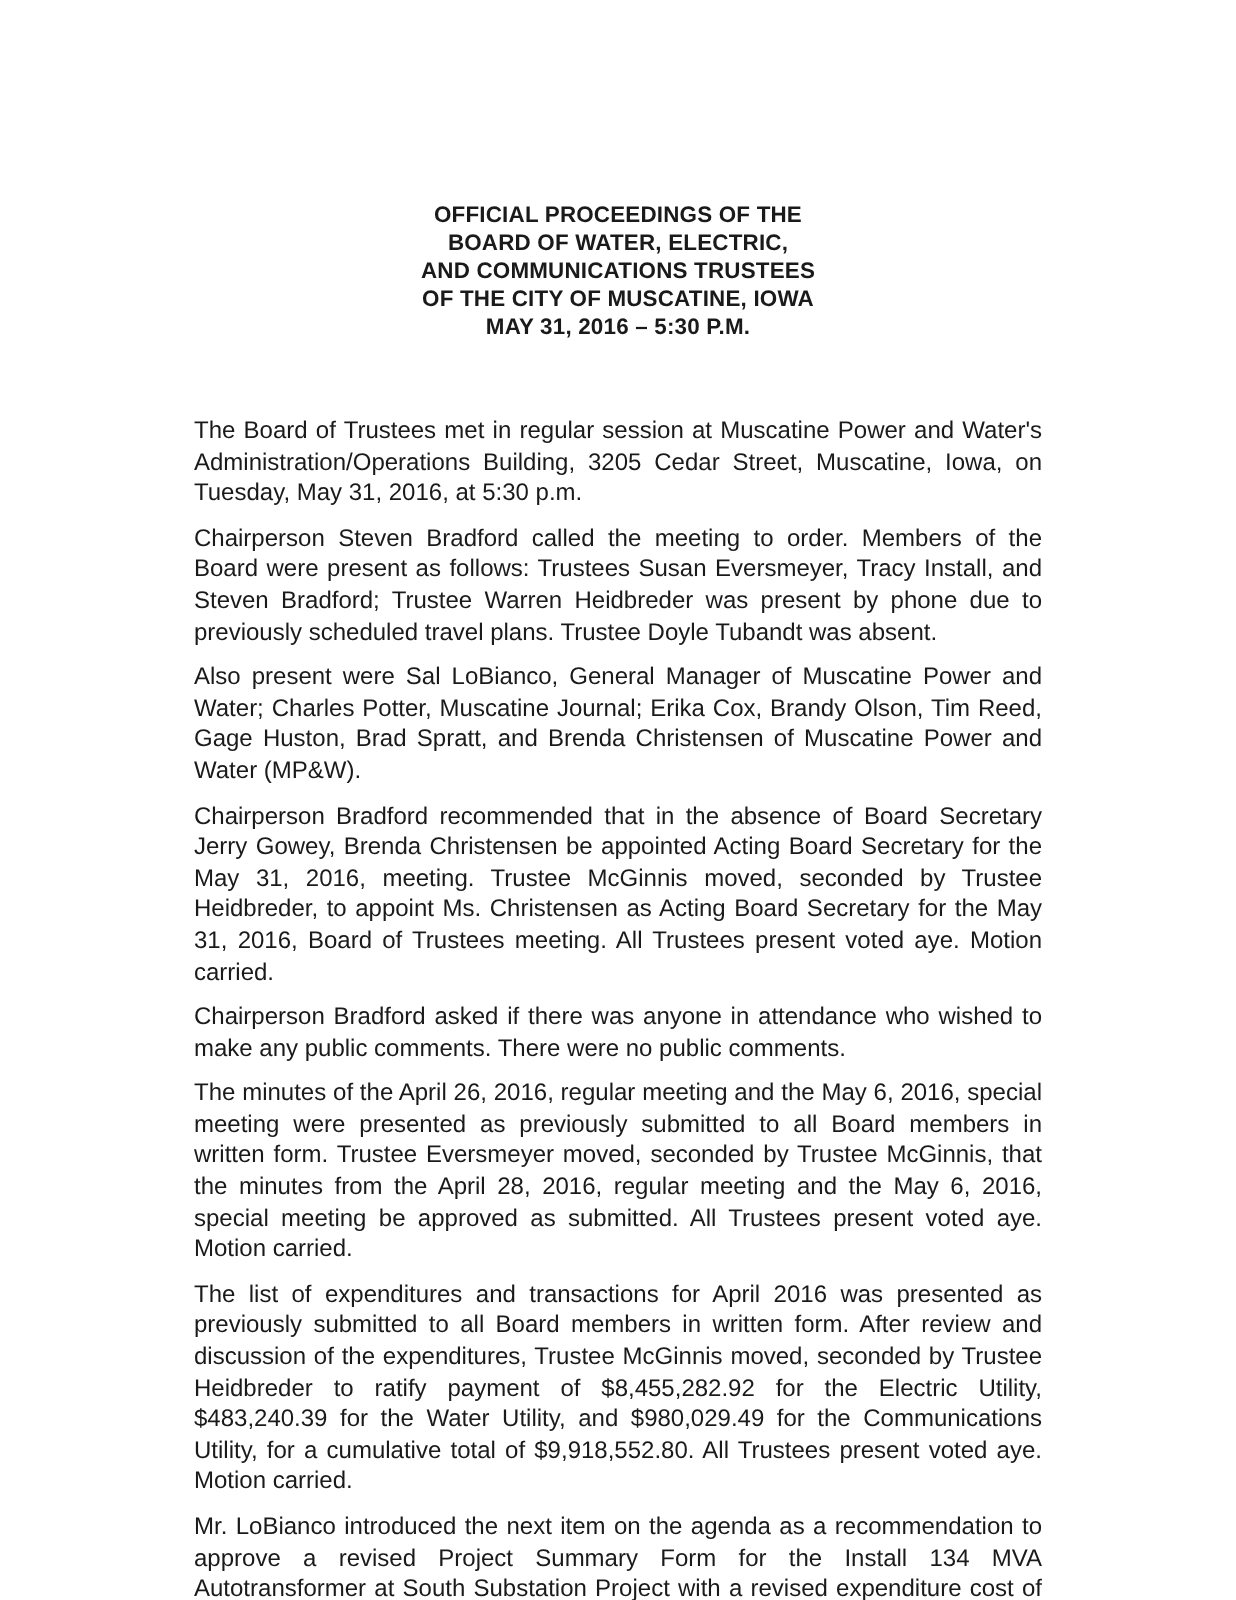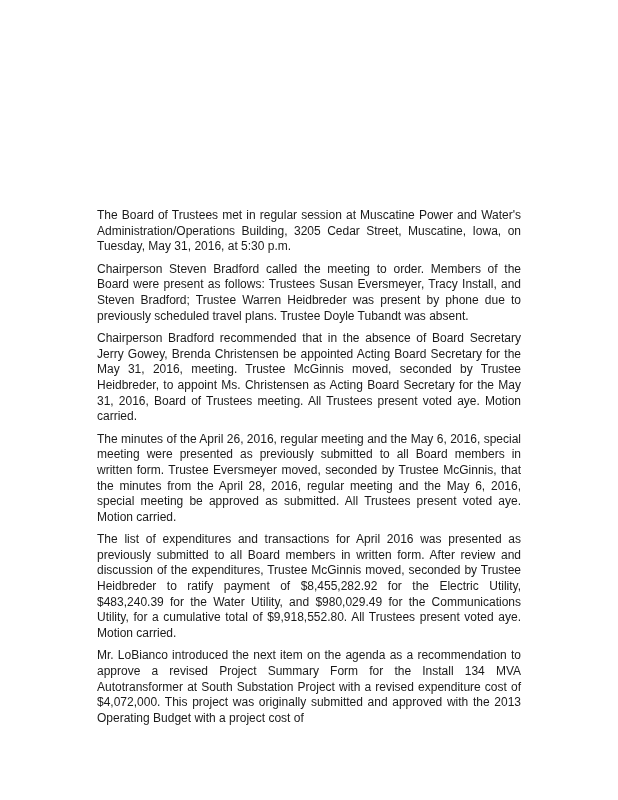--- a/index.html
+++ b/index.html
@@ -18,22 +18,31 @@
   .body {
     position: absolute; left: 97px; top: 208px; width: 424px;
     font-size: 12px; line-height: 15.6px; text-align: justify;
   }
   .para { margin: 0 0 7px 0; }
 </style>
 </head>
 <body>
 
 <div class="page">
+  <div class="title-block">
+    <span class="title-line">OFFICIAL PROCEEDINGS OF THE</span>
+    <span class="title-line">BOARD OF WATER, ELECTRIC,</span>
+    <span class="title-line">AND COMMUNICATIONS TRUSTEES</span>
+    <span class="title-line">OF THE CITY OF MUSCATINE, IOWA</span>
+    <span class="title-line">MAY 31, 2016 – 5:30 P.M.</span>
+  </div>
 
   <div class="body">
     <p class="para">The Board of Trustees met in regular session at Muscatine Power and Water's Administration/Operations Building, 3205 Cedar Street, Muscatine, Iowa, on Tuesday, May 31, 2016, at 5:30 p.m.</p>
     <p class="para">Chairperson Steven Bradford called the meeting to order. Members of the Board were present as follows: Trustees Susan Eversmeyer, Tracy Install, and Steven Bradford; Trustee Warren Heidbreder was present by phone due to previously scheduled travel plans. Trustee Doyle Tubandt was absent.</p>
+    <p class="para">Also present were Sal LoBianco, General Manager of Muscatine Power and Water; Charles Potter, Muscatine Journal; Erika Cox, Brandy Olson, Tim Reed, Gage Huston, Brad Spratt, and Brenda Christensen of Muscatine Power and Water (MP&amp;W).</p>
     <p class="para">Chairperson Bradford recommended that in the absence of Board Secretary Jerry Gowey, Brenda Christensen be appointed Acting Board Secretary for the May 31, 2016, meeting. Trustee McGinnis moved, seconded by Trustee Heidbreder, to appoint Ms. Christensen as Acting Board Secretary for the May 31, 2016, Board of Trustees meeting. All Trustees present voted aye. Motion carried.</p>
+    <p class="para">Chairperson Bradford asked if there was anyone in attendance who wished to make any public comments. There were no public comments.</p>
     <p class="para">The minutes of the April 26, 2016, regular meeting and the May 6, 2016, special meeting were presented as previously submitted to all Board members in written form. Trustee Eversmeyer moved, seconded by Trustee McGinnis, that the minutes from the April 28, 2016, regular meeting and the May 6, 2016, special meeting be approved as submitted. All Trustees present voted aye. Motion carried.</p>
     <p class="para">The list of expenditures and transactions for April 2016 was presented as previously sub­mitted to all Board members in written form. After review and discussion of the expenditures, Trustee McGinnis moved, seconded by Trustee Heidbreder to ratify payment of $8,455,282.92 for the Electric Utility, $483,240.39 for the Water Utility, and $980,029.49 for the Communications Utility, for a cumulative total of $9,918,552.80. All Trustees present voted aye. Motion carried.</p>
     <p class="para">Mr. LoBianco introduced the next item on the agenda as a recommendation to approve a revised Project Summary Form for the Install 134 MVA Autotransformer at South Substation Project with a revised expenditure cost of $4,072,000. This project was originally submitted and approved with the 2013 Operating Budget with a project cost of</p>
   </div>
 </div>
 
 </body></html>

